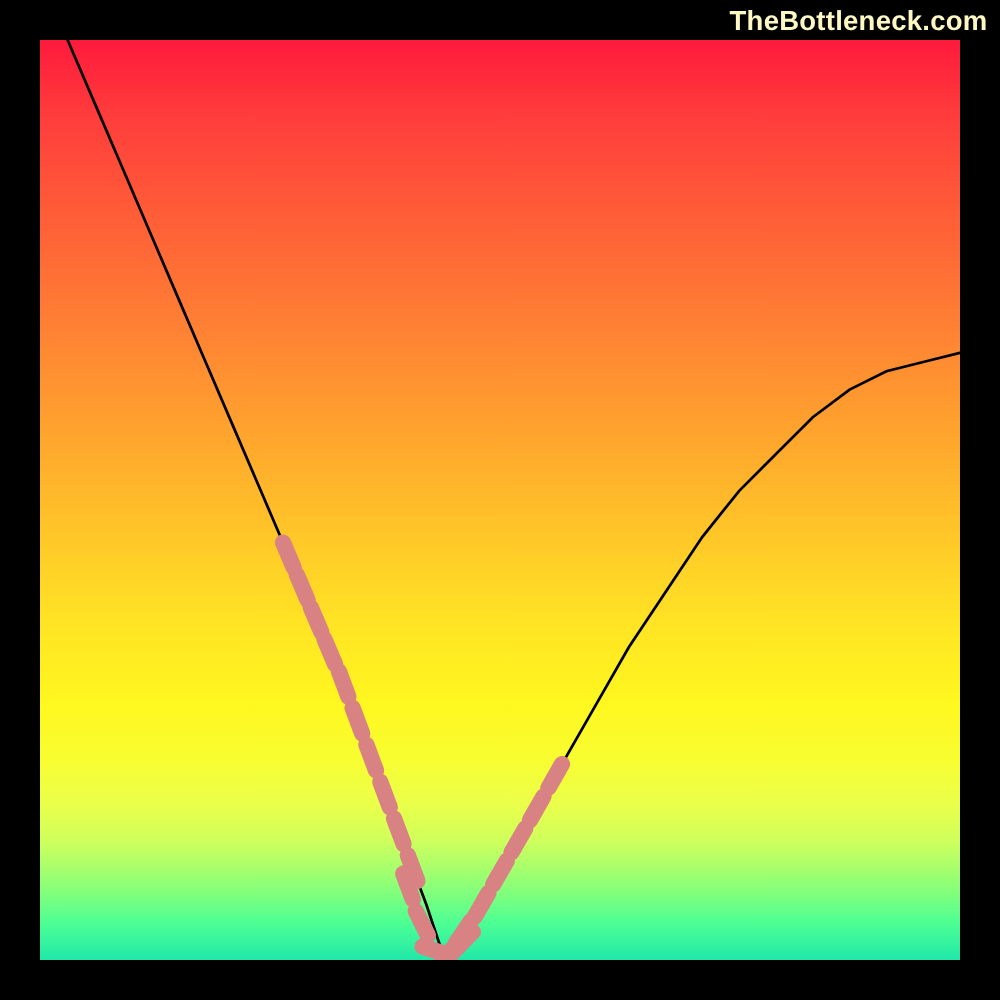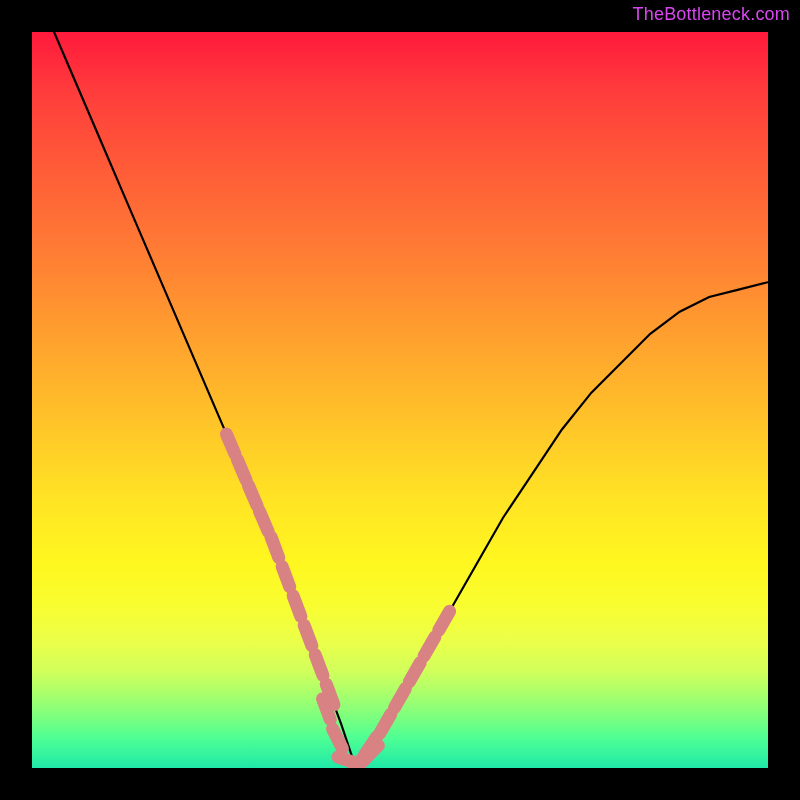--- a/index.html
+++ b/index.html
@@ -44,23 +44,23 @@
     position: absolute;
     left: 0;
     top: 0;
     width: 736px;
     height: 736px;
   }
   .watermark {
     position: absolute;
     top: 4px;
     right: 10px;
-    color: #d946ef;
-    font-size: 18px;
-    font-weight: 400;
+    color: #fef9c3;
+    font-size: 22px;
+    font-weight: 700;
     letter-spacing: 0.2px;
     user-select: none;
   }
 </style>
 </head>
 <body>
 
 <div class="stage">
   <div class="watermark">TheBottleneck.com</div>
   <div class="plot-area">

